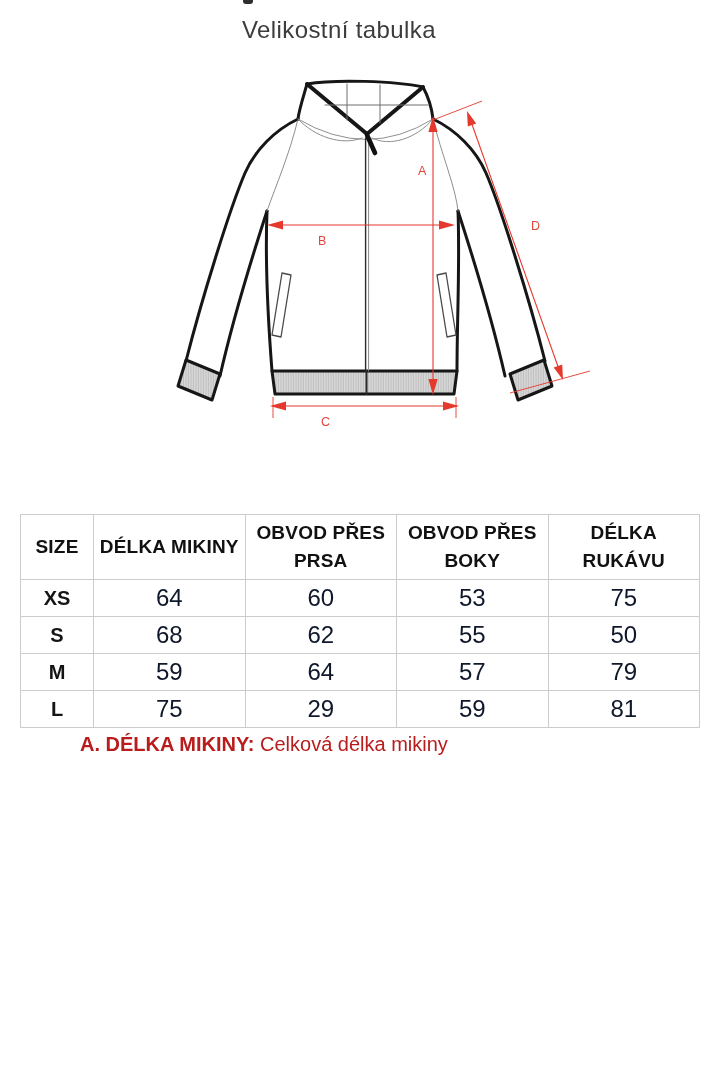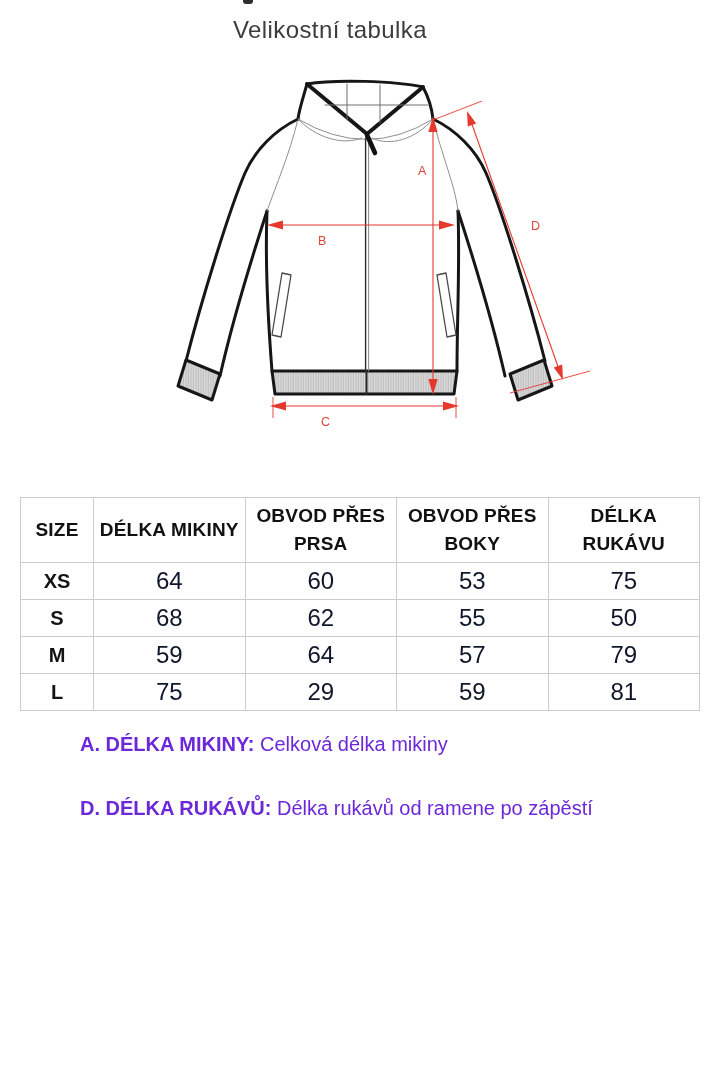--- a/index.html
+++ b/index.html
@@ -5,43 +5,43 @@
   html,body{margin:0;padding:0;}
   body{
     width:720px;height:1080px;position:relative;background:#ffffff;
     font-family:"Liberation Sans",sans-serif;overflow:hidden;
   }
   .cut-fragment{
     position:absolute;left:243px;top:0;width:10px;height:4px;
     background:#2e2e2e;border-radius:0 0 3px 3px;
   }
   .page-title{
-    position:absolute;left:0;top:16px;width:660px;text-align:center;
+    position:absolute;left:9px;top:16px;width:660px;text-align:center;
     font-size:24px;font-weight:400;color:#3c3c3c;letter-spacing:.4px;
   }
   .diagram-wrap{position:absolute;left:140px;top:58px;width:470px;height:412px;}
   
   .size-table{
-    position:absolute;left:20px;top:497px;width:680px;
+    position:absolute;left:20px;top:514px;width:680px;
     border-collapse:collapse;table-layout:fixed;color:#141414;
   }
   .size-table th,.size-table td{
     border:1px solid #cccccc;text-align:center;vertical-align:middle;padding:0;
   }
   .size-table thead th{
     height:64px;font-size:19px;font-weight:700;line-height:1.45;color:#111;
     letter-spacing:.2px;
   }
   .size-table tbody th{font-size:20px;font-weight:700;}
   .size-table tbody td{font-size:24px;font-weight:400;color:#0f172a;}
   .size-table tbody tr{height:37px;}
   .col-size{width:72px;}
   
   .legend{
-    position:absolute;left:80px;top:722px;width:560px;color:#6d28d9;
+    position:absolute;left:80px;top:722px;width:560px;color:#b91c1c;
   }
   .legend p{
     margin:0 0 20px 0;font-size:20px;line-height:44px;
   }
   .legend .lg-label{font-weight:700;}
 </style>
 </head>
 <body>
 
 <div class="cut-fragment"></div>
@@ -179,14 +179,13 @@
       <td>75</td>
       <td>29</td>
       <td>59</td>
       <td>81</td>
     </tr>
   </tbody>
 </table>
 
 <div class="legend">
   <p><span class="lg-label">A. DÉLKA MIKINY:</span><span> Celková délka mikiny</span></p>
-  <p><span class="lg-label">D. DÉLKA RUKÁVŮ:</span><span> Délka rukávů od ramene po zápěstí</span></p>
 </div>
 
 </body></html>

